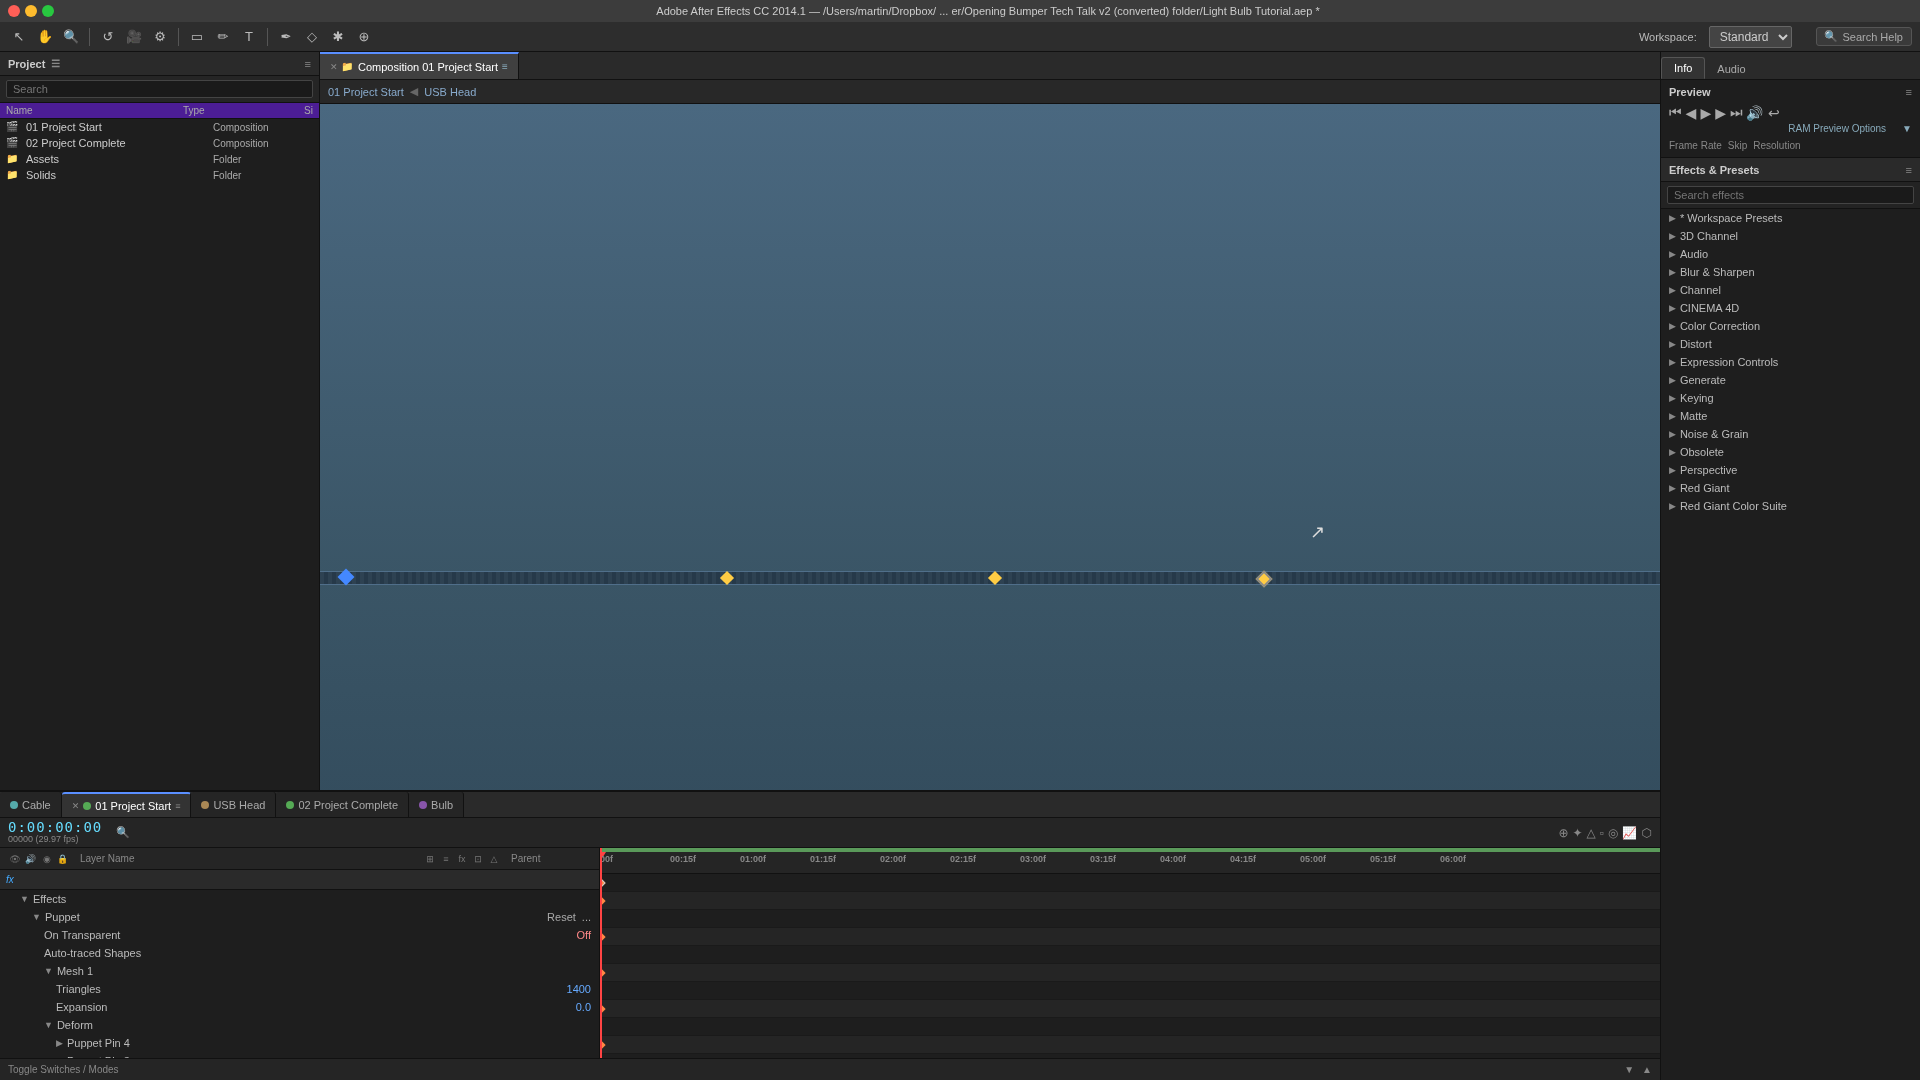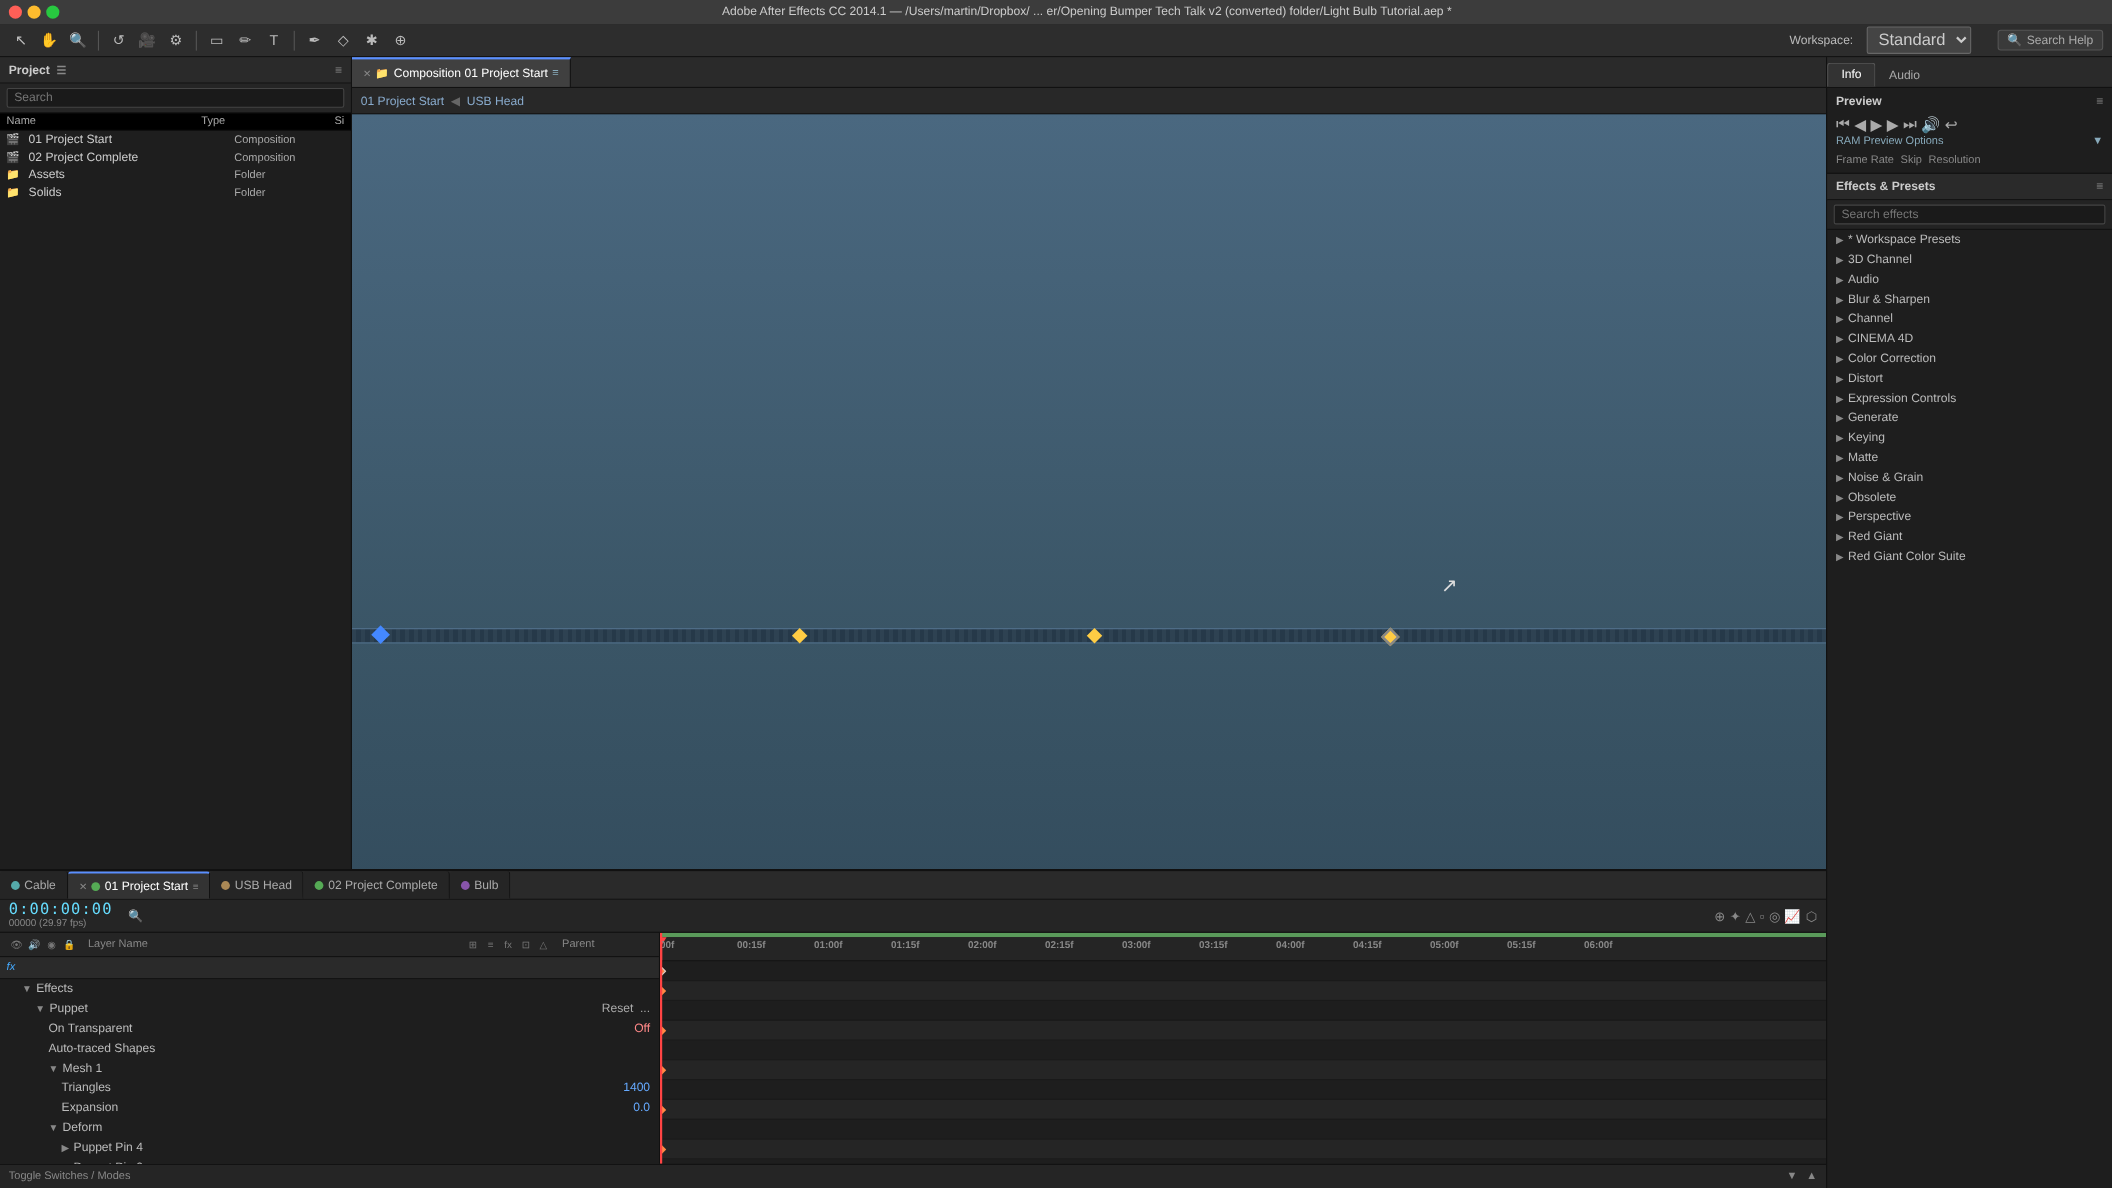--- a/index.html
+++ b/index.html
@@ -64,21 +64,21 @@
       align-items: center;
       gap: 12px;
       color: #bbb;
       font-size: 11px;
     }
     .workspace-select {
       background: #444;
       border: 1px solid #666;
       color: #ccc;
       padding: 2px 6px;
-      font-size: 15px;
+      font-size: 12px;
       border-radius: 2px;
     }
     .search-help-area {
       display: flex;
       align-items: center;
       gap: 4px;
       background: #3a3a3a;
       border: 1px solid #555;
       border-radius: 3px;
       padding: 2px 8px;
@@ -128,21 +128,21 @@
       color: #ccc;
       padding: 2px 6px;
       font-size: 11px;
       border-radius: 2px;
     }
 
     
     .project-list-header {
       display: flex;
       padding: 2px 6px;
-      background: #000000;
+      background: #4c1d95;
       border-bottom: 1px solid #111;
       font-size: 10px;
       color: #aaa;
     }
     .col-name { flex: 1; }
     .col-type { width: 100px; }
     .col-size { width: 30px; text-align: right; }
 
     .project-item {
       display: flex;
@@ -342,24 +342,25 @@
     .preview-controls {
       display: flex;
       gap: 4px;
       align-items: center;
     }
     .preview-btn { color: #aaa; cursor: pointer; font-size: 14px; }
 
     .ram-preview-options {
       display: flex;
       align-items: center;
-      justify-content: space-between;
+      justify-content: flex-end;
       font-size: 10px;
       color: #8ab;
       padding: 2px 0;
+      gap: 16px;
     }
 
     .frame-skip-row {
       display: flex;
       gap: 6px;
       font-size: 10px;
       color: #888;
       margin-top: 4px;
     }
 

